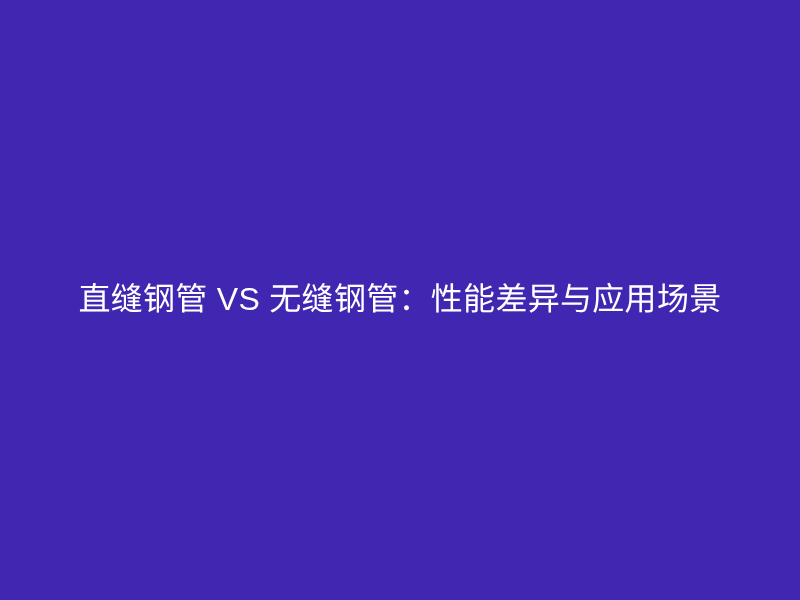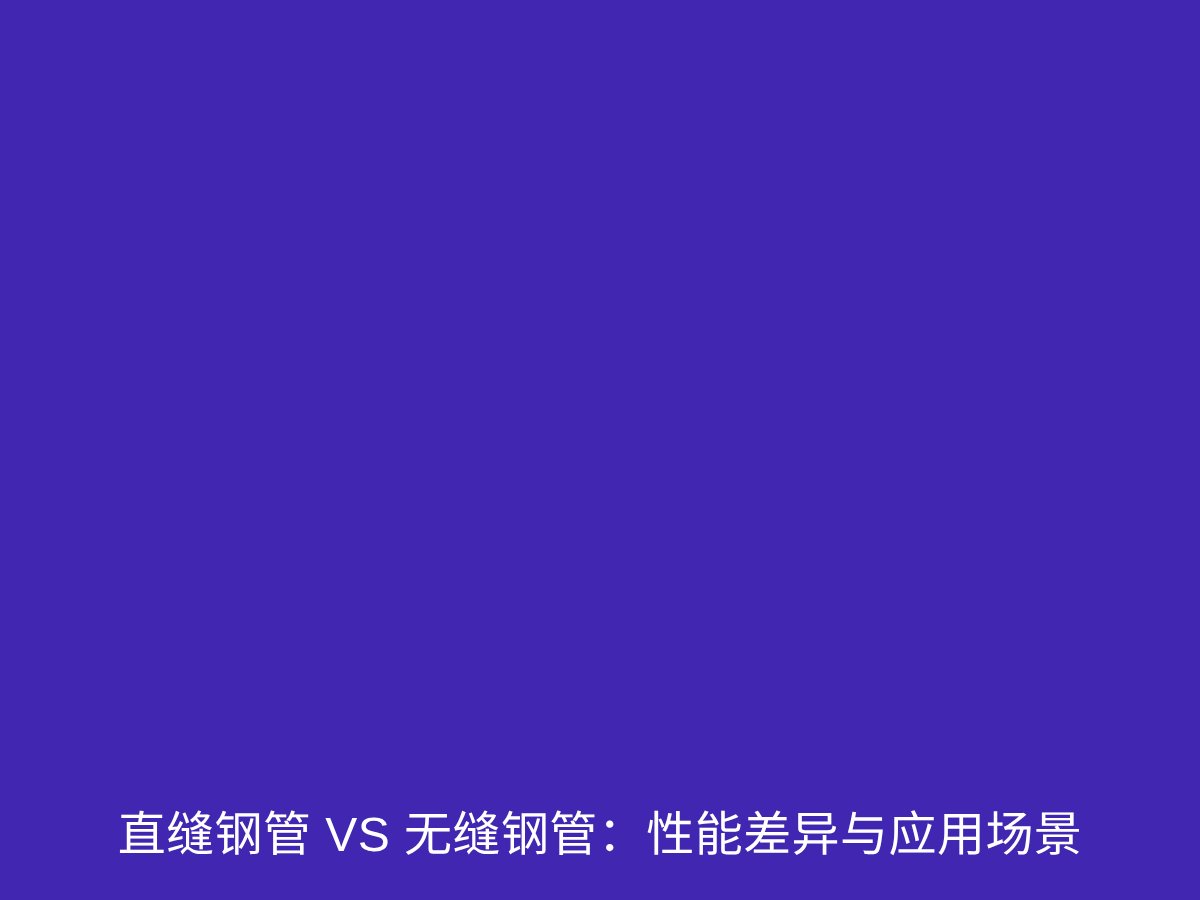--- a/index.html
+++ b/index.html
@@ -27,21 +27,21 @@
     overflow: hidden;
   }
 
   #headline-wrap {
     position: absolute;
     left: 0;
     top: 0;
     width: 800px;
     height: 600px;
     display: flex;
-    align-items: flex-end;
+    align-items: center;
     justify-content: center;
     padding: 0 52px;
     box-sizing: border-box;
   }
 
   #headline {
     display: block;
     width: 100%;
     text-align: center;
     color: #ffffff;

